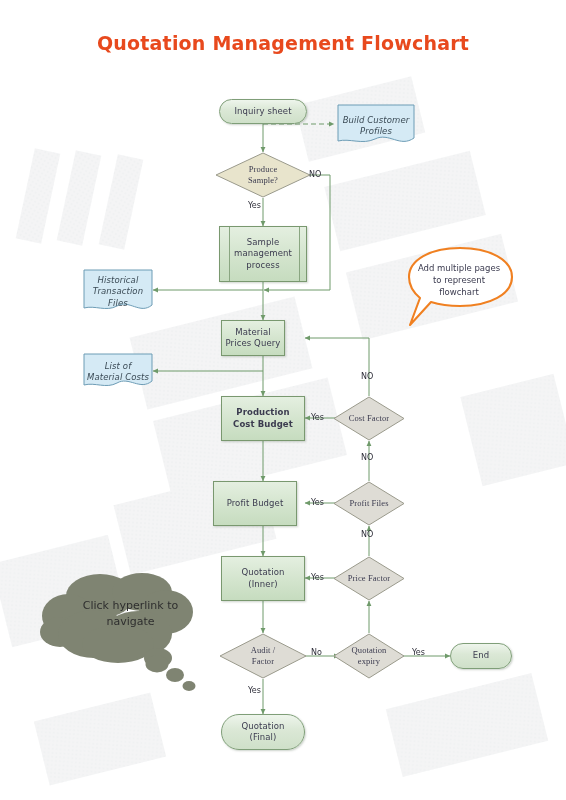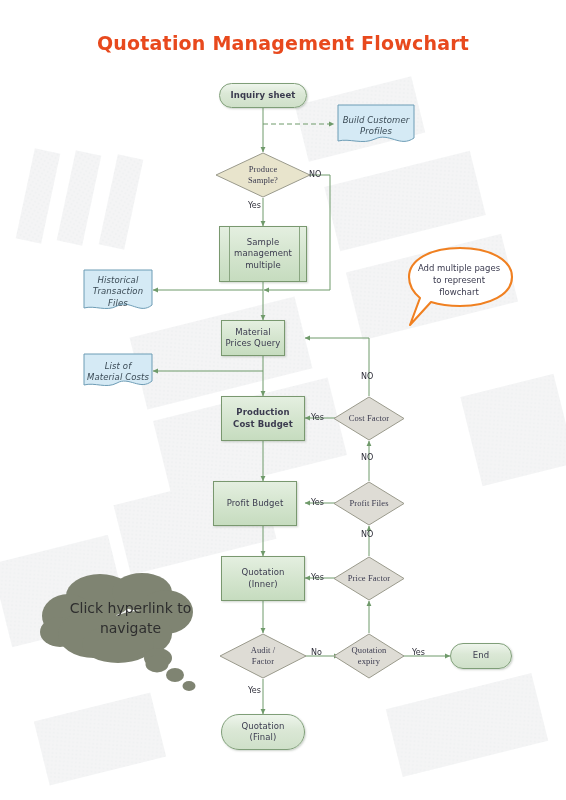--- a/index.html
+++ b/index.html
@@ -83,21 +83,21 @@
   #callout-pages{
     position:absolute;
     color:#3b3b4f;font-size:8.5px;line-height:1.45;text-align:center;
     display:flex;align-items:center;justify-content:center;
   }
   #callout-pages .lbl{position:relative;z-index:2;padding-bottom:4px;}
   #callout-pages .csvg{position:absolute;left:0;top:0;z-index:1;}
 
   #cloud-hyperlink{
     position:absolute;
-    color:#2e2e2e;font-size:14px;line-height:1.45;text-align:center;
+    color:#2e2e2e;font-size:11px;line-height:1.45;text-align:center;
     display:flex;align-items:flex-start;justify-content:center;
   }
   #cloud-hyperlink .lbl{position:relative;z-index:2;padding-top:26px;}
   #cloud-hyperlink .csvg{position:absolute;left:0;top:0;z-index:1;}
 
   
   .edge-label{
     position:absolute;
     font-size:8px;
     color:#2f2f3a;
@@ -181,21 +181,21 @@
       <path d="M303,656 L339,656"></path>
 
       <path d="M369,633 L369,601"></path>
 
       <path d="M399,656 L450,656"></path>
 
       <path d="M263,679 L263,714"></path>
     </g>
   </svg>
 
-  <div class="node terminator" style="left:219px;top:83px;width:88px;height:25px;font-weight:bold;">
+  <div class="node terminator" style="left:219px;top:99px;width:88px;height:25px;">
     <span class="lbl">Inquiry sheet</span>
   </div>
 
   <div class="node docshape" style="left:337px;top:104px;width:78px;height:44px;">
     <svg class="dsvg" width="78" height="44" viewBox="0 0 78 44">
       <path d="M1,1 H77 V34 C63,44 52,28 38,35 C25,41 13,34 1,37 Z" fill="#d5eaf5" stroke="#6d9cb5" stroke-width="1"></path>
     </svg>
     <span class="lbl">
       <span>Build Customer</span><br>
       <span>Profiles</span>
@@ -211,21 +211,21 @@
       <span>Sample?</span>
     </span>
   </div>
 
   <div class="predef node" style="left:219px;top:226px;width:88px;height:56px;">
     <span class="bar" style="left:9px;"></span>
     <span class="bar" style="left:79px;"></span>
     <span class="lbl">
       <span>Sample</span><br>
       <span>management</span><br>
-      <span>multiple</span>
+      <span>process</span>
     </span>
   </div>
 
   <div class="node docshape" style="left:83px;top:269px;width:70px;height:46px;">
     <svg class="dsvg" width="70" height="46" viewBox="0 0 70 46">
       <path d="M1,1 H69 V36 C57,46 46,30 34,37 C23,43 12,36 1,39 Z" fill="#d5eaf5" stroke="#6d9cb5" stroke-width="1"></path>
     </svg>
     <span class="lbl">
       <span>Historical</span><br>
       <span>Transaction</span><br>

